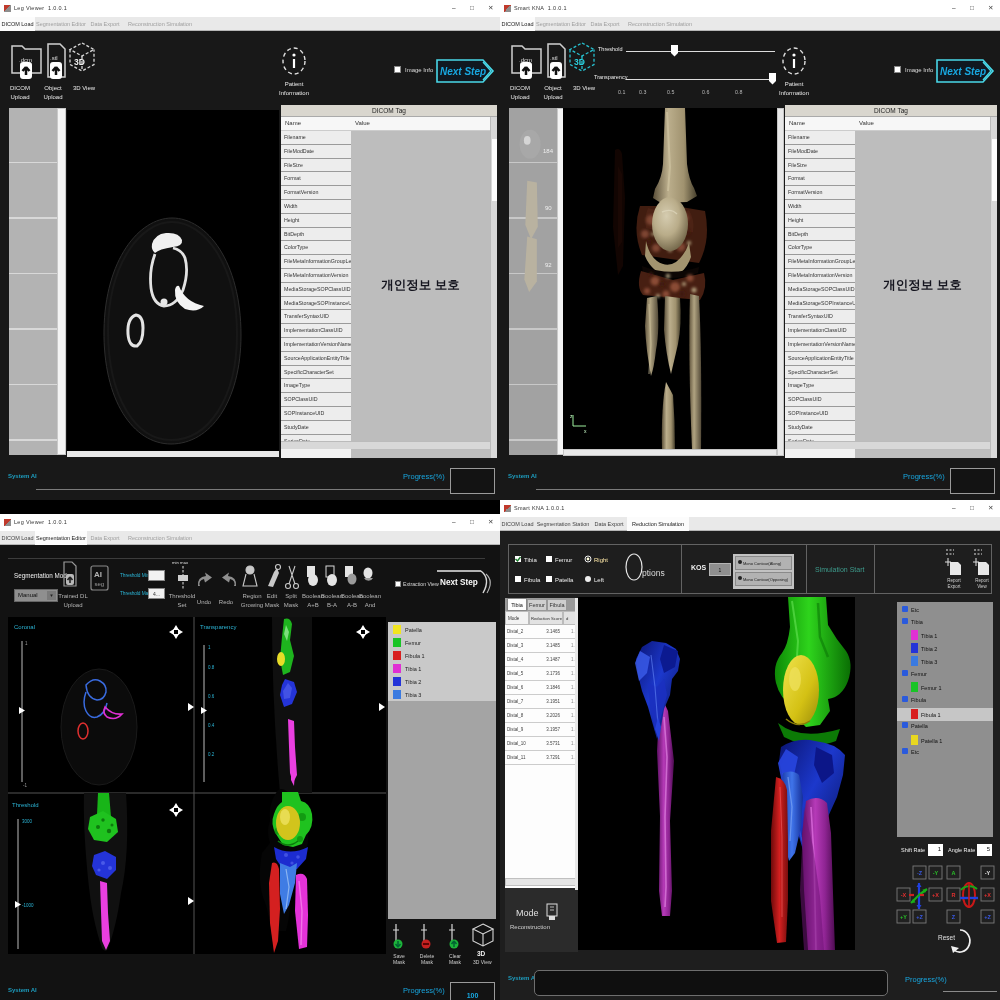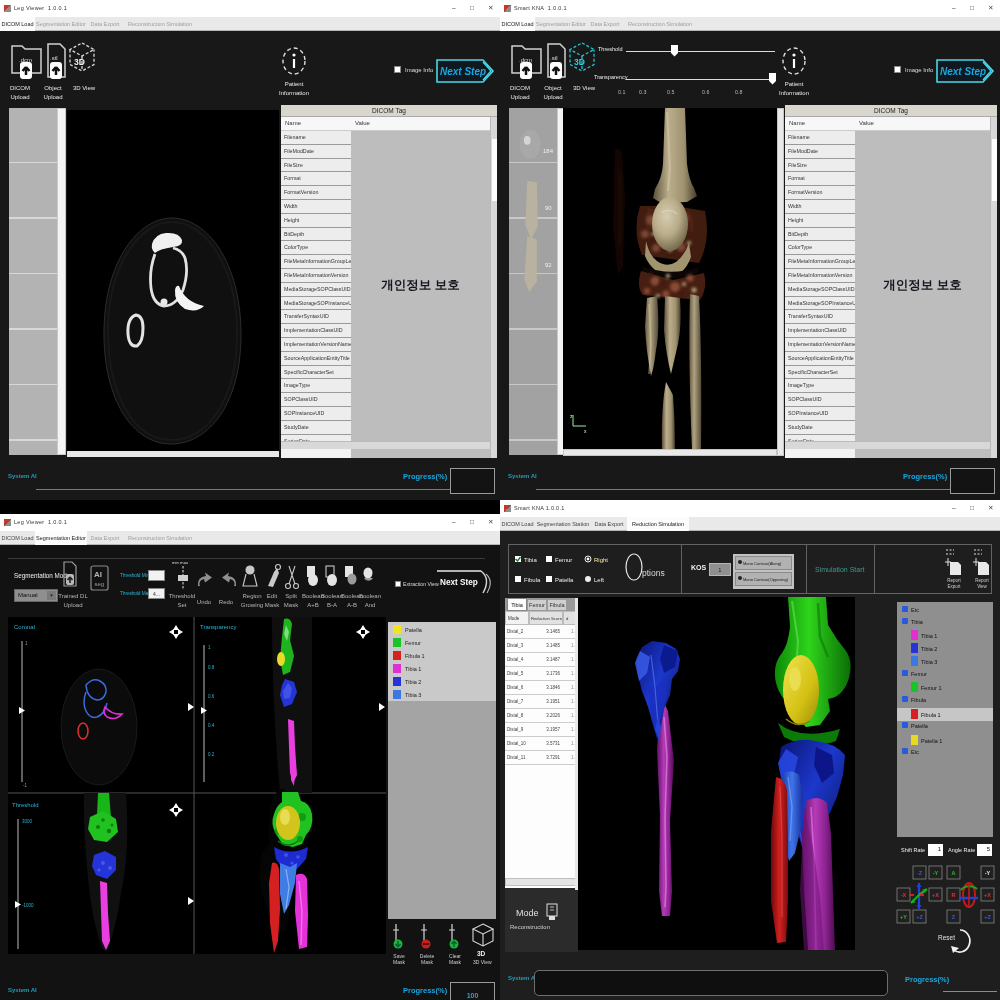--- a/index.html
+++ b/index.html
@@ -8,21 +8,21 @@
 .tb{position:absolute;left:0;top:0;width:100%;height:17px;background:#ffffff;}
 .tico{position:absolute;left:4px;top:5px;width:7px;height:7px;background:linear-gradient(135deg,#c0392b 0 50%,#8e8e8e 50% 100%);}
 .ttxt{position:absolute;left:14px;top:5px;font-size:5.5px;color:#333;letter-spacing:.3px;}
 .wb{position:absolute;top:4px;font-size:6.5px;color:#444;}
 .mb{position:absolute;left:0;top:17px;width:100%;height:14px;background:#e9e9e9;border-bottom:1px solid #b5b5b5;}
 .mi{position:absolute;top:0;height:14px;line-height:14px;font-size:5.5px;white-space:nowrap;overflow:hidden;color:#9e9e9e;text-align:center;}
 .mi.on{background:#fcfcfc;color:#222;}
 .mi.dk{color:#444;}
 .lbl{color:#e8e8e8;font-size:6px;text-align:center;line-height:1.5;}
 .sysai{position:absolute;left:8px;font-size:6px;color:#1d9dbf;font-weight:bold;}
-.prog{position:absolute;font-size:7.5px;color:#18a7e0;font-weight:bold;}
+.prog{position:absolute;font-size:7.5px;color:#18a7e0;font-weight:normal;}
 .pbox{position:absolute;background:#131313;border:1px solid #9a9a9a;}
 .chk{position:absolute;width:7px;height:7px;background:#fff;border:1px solid #888;}
 .ctxt{position:absolute;font-size:6px;color:#ddd;}
 </style></head>
 <body>
 
 <div class="win" style="left:0;top:0;">
  <div class="tb">
       <span class="tico"></span>
       <span class="ttxt">Leg Viewer&nbsp;&nbsp;1.0.0.1</span>

